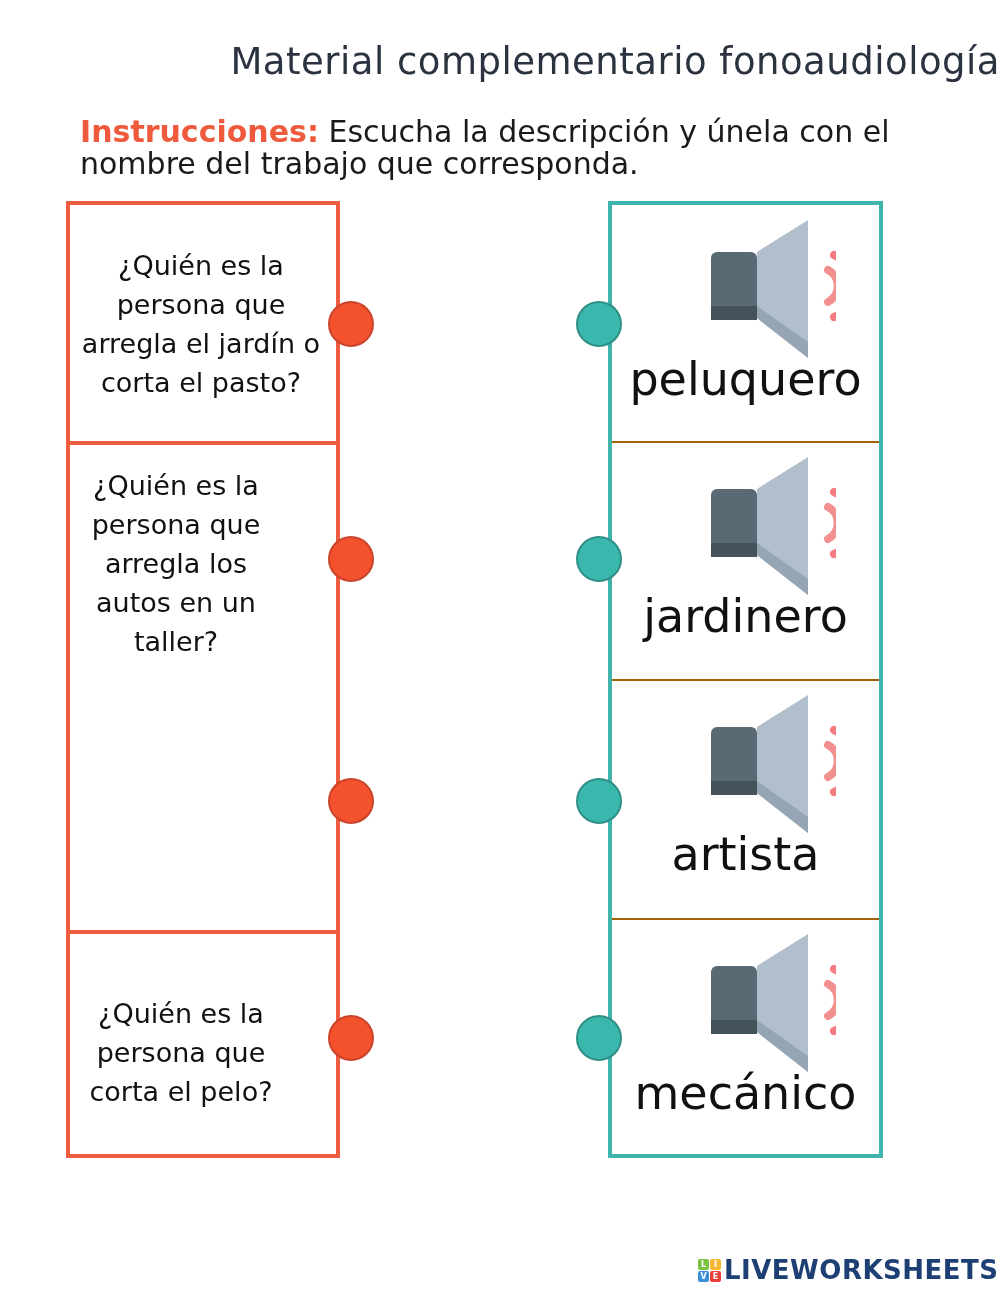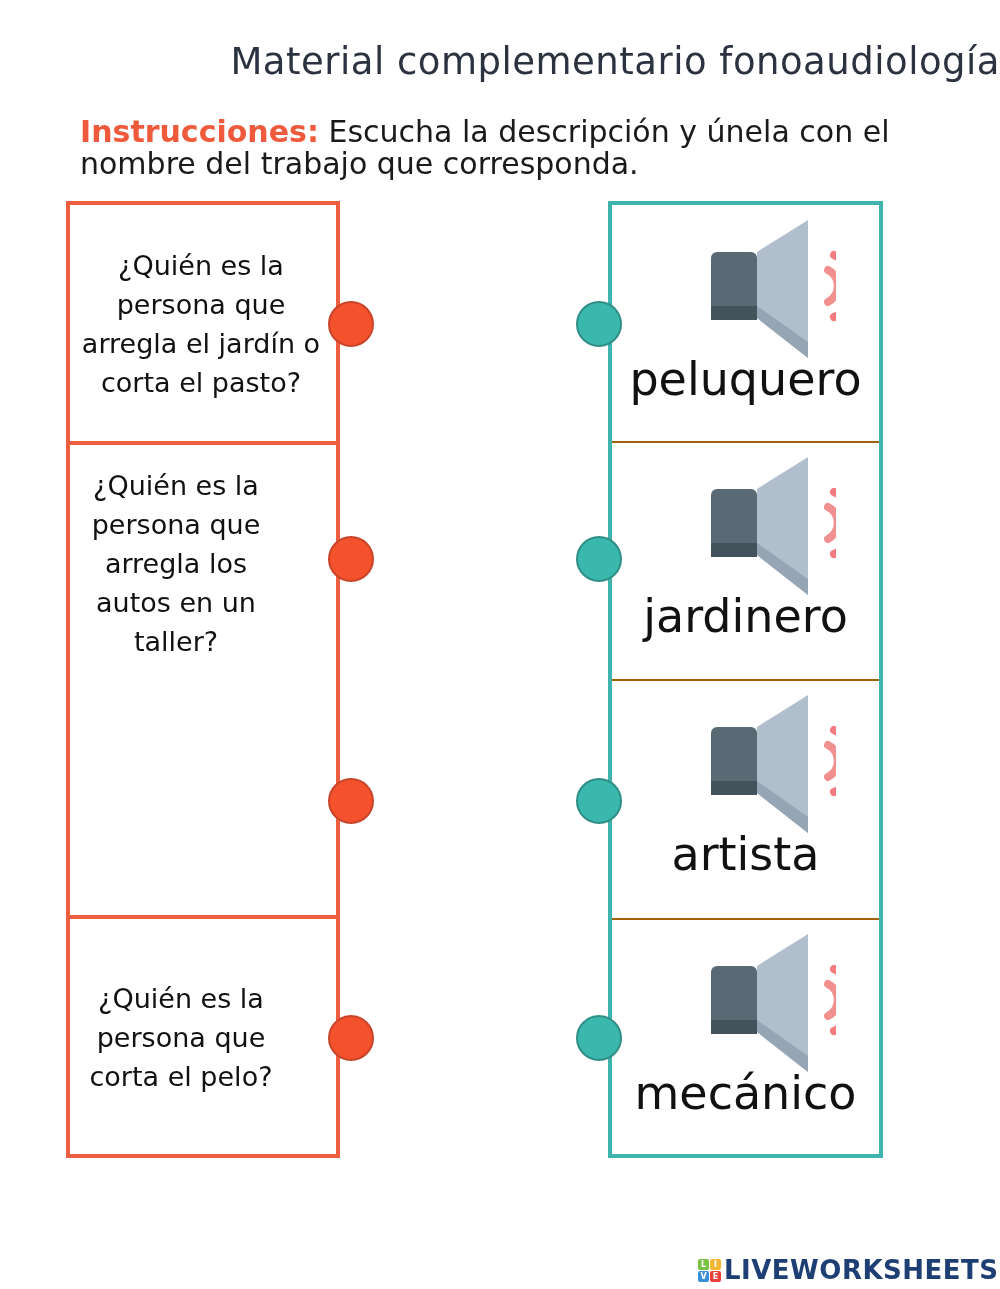--- a/index.html
+++ b/index.html
@@ -38,21 +38,21 @@
 
 <div class="instructions"><span class="lbl">Instrucciones:</span><span> Escucha la descripción y únela con el nombre del trabajo que corresponda.</span></div>
 
 <div class="col-left">
   <div class="cell" style="top:0;height:238px">
     <div class="q" style="width:250px">¿Quién es la persona que arregla el jardín o corta el pasto?</div>
   </div>
   <div class="cell sep-l" style="top:236px;height:240px">
     <div class="q" style="width:200px">¿Quién es la persona que arregla los autos en un taller?</div>
   </div>
-  <div class="cell sep-l" style="top:710px;height:240px">
+  <div class="cell sep-l" style="top:725px;height:240px">
     <div class="q" style="width:210px">¿Quién es la persona que corta el pelo?</div>
   </div>
 </div>
 
 <div class="dot red" style="left:328px;top:301px"></div>
 <div class="dot red" style="left:328px;top:536px"></div>
 <div class="dot red" style="left:328px;top:778px"></div>
 <div class="dot red" style="left:328px;top:1015px"></div>
 
 <div class="col-right">

